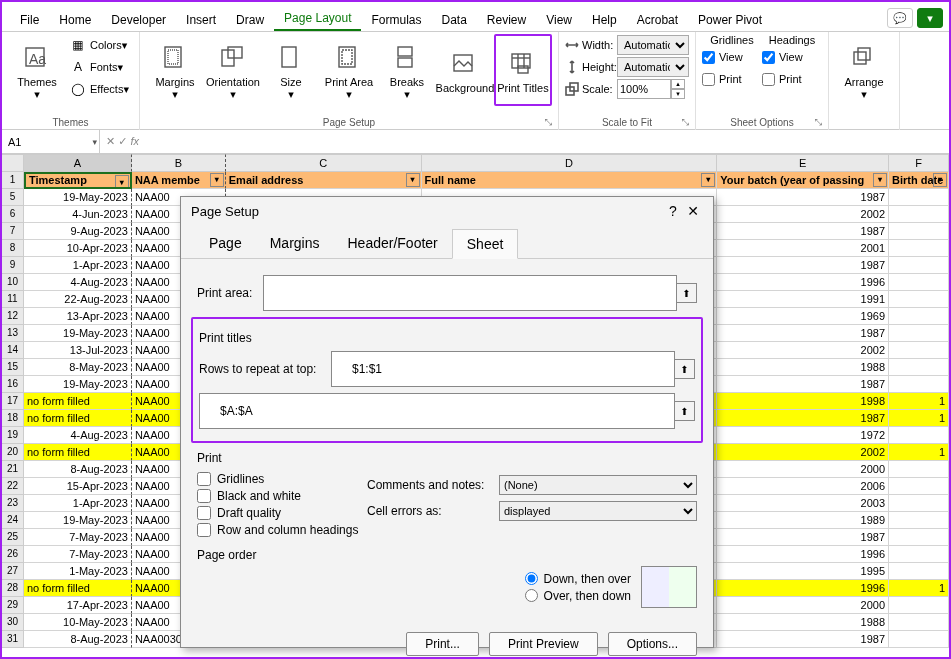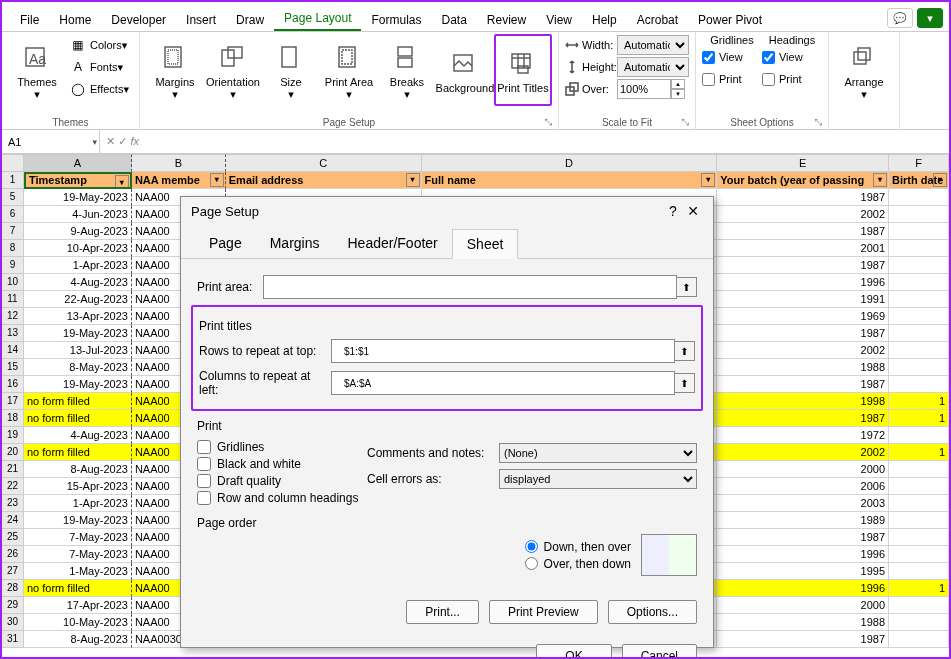--- a/index.html
+++ b/index.html
@@ -53,21 +53,21 @@
 .dialog { position: absolute; left: 178px; top: 194px; width: 534px; height: 452px; background: #f3f3f3; border: 1px solid #888; box-shadow: 3px 3px 8px rgba(0,0,0,0.3); z-index: 100; display: flex; flex-direction: column; }
 .dlg-title { display: flex; align-items: center; padding: 6px 10px; font-size: 13px; }
 .dlg-title .sp { flex: 1; }
 .dlg-title .x { width: 20px; text-align: center; cursor: pointer; font-size: 14px; }
 .dlg-tabs { display: flex; padding: 4px 14px 0; border-bottom: 1px solid #ccc; }
 .dlg-tab { padding: 6px 14px; font-size: 14px; cursor: pointer; }
 .dlg-tab.active { background: #fafafa; border: 1px solid #ccc; border-bottom: 1px solid #fafafa; margin-bottom: -1px; }
 .dlg-body { flex: 1; padding: 10px 16px; font-size: 12px; }
 .dlg-row { display: flex; align-items: center; margin: 6px 0; }
 .dlg-row .lab { width: 132px; }
-.dlg-inp { flex: 1; height: 24px; border: 1px solid #888; padding: 0 12px; font-size: 10px; }
+.dlg-inp { flex: 1; height: 36px; border: 1px solid #888; padding: 0 20px; font-size: 12px; }
 .range-btn { width: 20px; height: 20px; border: 1px solid #888; border-left: none; display: flex; align-items: center; justify-content: center; font-size: 10px; }
 .fieldset-hi { border: 2px solid #a020f0; border-radius: 2px; padding: 4px 6px 6px; margin: 4px -6px; }
 .sect-hdr { font-weight: 400; margin: 8px 0 4px; font-size: 12px; }
 .dlg-sel { border: 1px solid #888; height: 20px; font-size: 11px; flex: 1; }
 .dlg-chk-row { display: flex; align-items: center; margin: 3px 0; }
 .dlg-chk-row input { width: 14px; height: 14px; margin-right: 6px; }
 .radio-row { display: flex; align-items: center; margin: 3px 0; }
 .radio-row input { margin-right: 6px; }
 .order-img { width: 56px; height: 42px; border: 1px solid #888; margin-left: 10px; display: inline-block; background: linear-gradient(90deg, #eef 50%, #efe 50%); position: relative; }
 .dlg-btns { display: flex; justify-content: flex-end; gap: 10px; padding: 10px 16px; }
@@ -206,21 +206,21 @@
       <div class="scale-row">
           <span class="sl" style="display:flex;align-items:center;"><svg class="icn-sm" viewBox="0 0 14 14">
               <path d="M7 1 v12 M7 1 l-2 2 M7 1 l2 2 M7 13 l-2 -2 M7 13 l2 -2"></path>
             </svg>&nbsp;<span>Height:</span></span>
           <select class="scale-sel"><option>Automatic</option></select>
         </div>
       <div class="scale-row">
           <span class="sl" style="display:flex;align-items:center;"><svg class="icn-sm" viewBox="0 0 14 14">
               <rect x="1" y="5" width="8" height="8"></rect>
               <rect x="5" y="1" width="8" height="8"></rect>
-            </svg>&nbsp;<span>Over:</span></span>
+            </svg>&nbsp;<span>Scale:</span></span>
           <input class="scale-sel" style="width: 54px;" value="100%">
           <div style="display:flex;flex-direction:column;">
             <div style="border:1px solid #aaa;font-size:7px;height:10px;width:14px;text-align:center;">▴</div>
             <div style="border:1px solid #aaa;font-size:7px;height:10px;width:14px;text-align:center;">▾</div>
           </div>
         </div>
     </div>
     <div class="rgroup-label"><span>Scale to Fit</span><span class="launch">⤡</span></div>
   </div>
 
@@ -563,21 +563,20 @@
       </div>
 
     <div class="fieldset-hi">
       <div class="sect-hdr">Print titles</div>
       <div class="dlg-row">
           <span class="lab">Rows to repeat at top:</span>
           <input class="dlg-inp" value="$1:$1" style="">
           <div class="range-btn">⬆</div>
         </div>
       <div class="dlg-row">
-          <span class="lab">Columns to repeat at left:</span>
           <input class="dlg-inp" value="$A:$A" style="">
           <div class="range-btn">⬆</div>
         </div>
     </div>
 
     <div class="sect-hdr">Print</div>
     <div style="display:flex;">
       <div style="width:170px;">
         <div class="dlg-chk-row">
             <input type="checkbox" style="">

